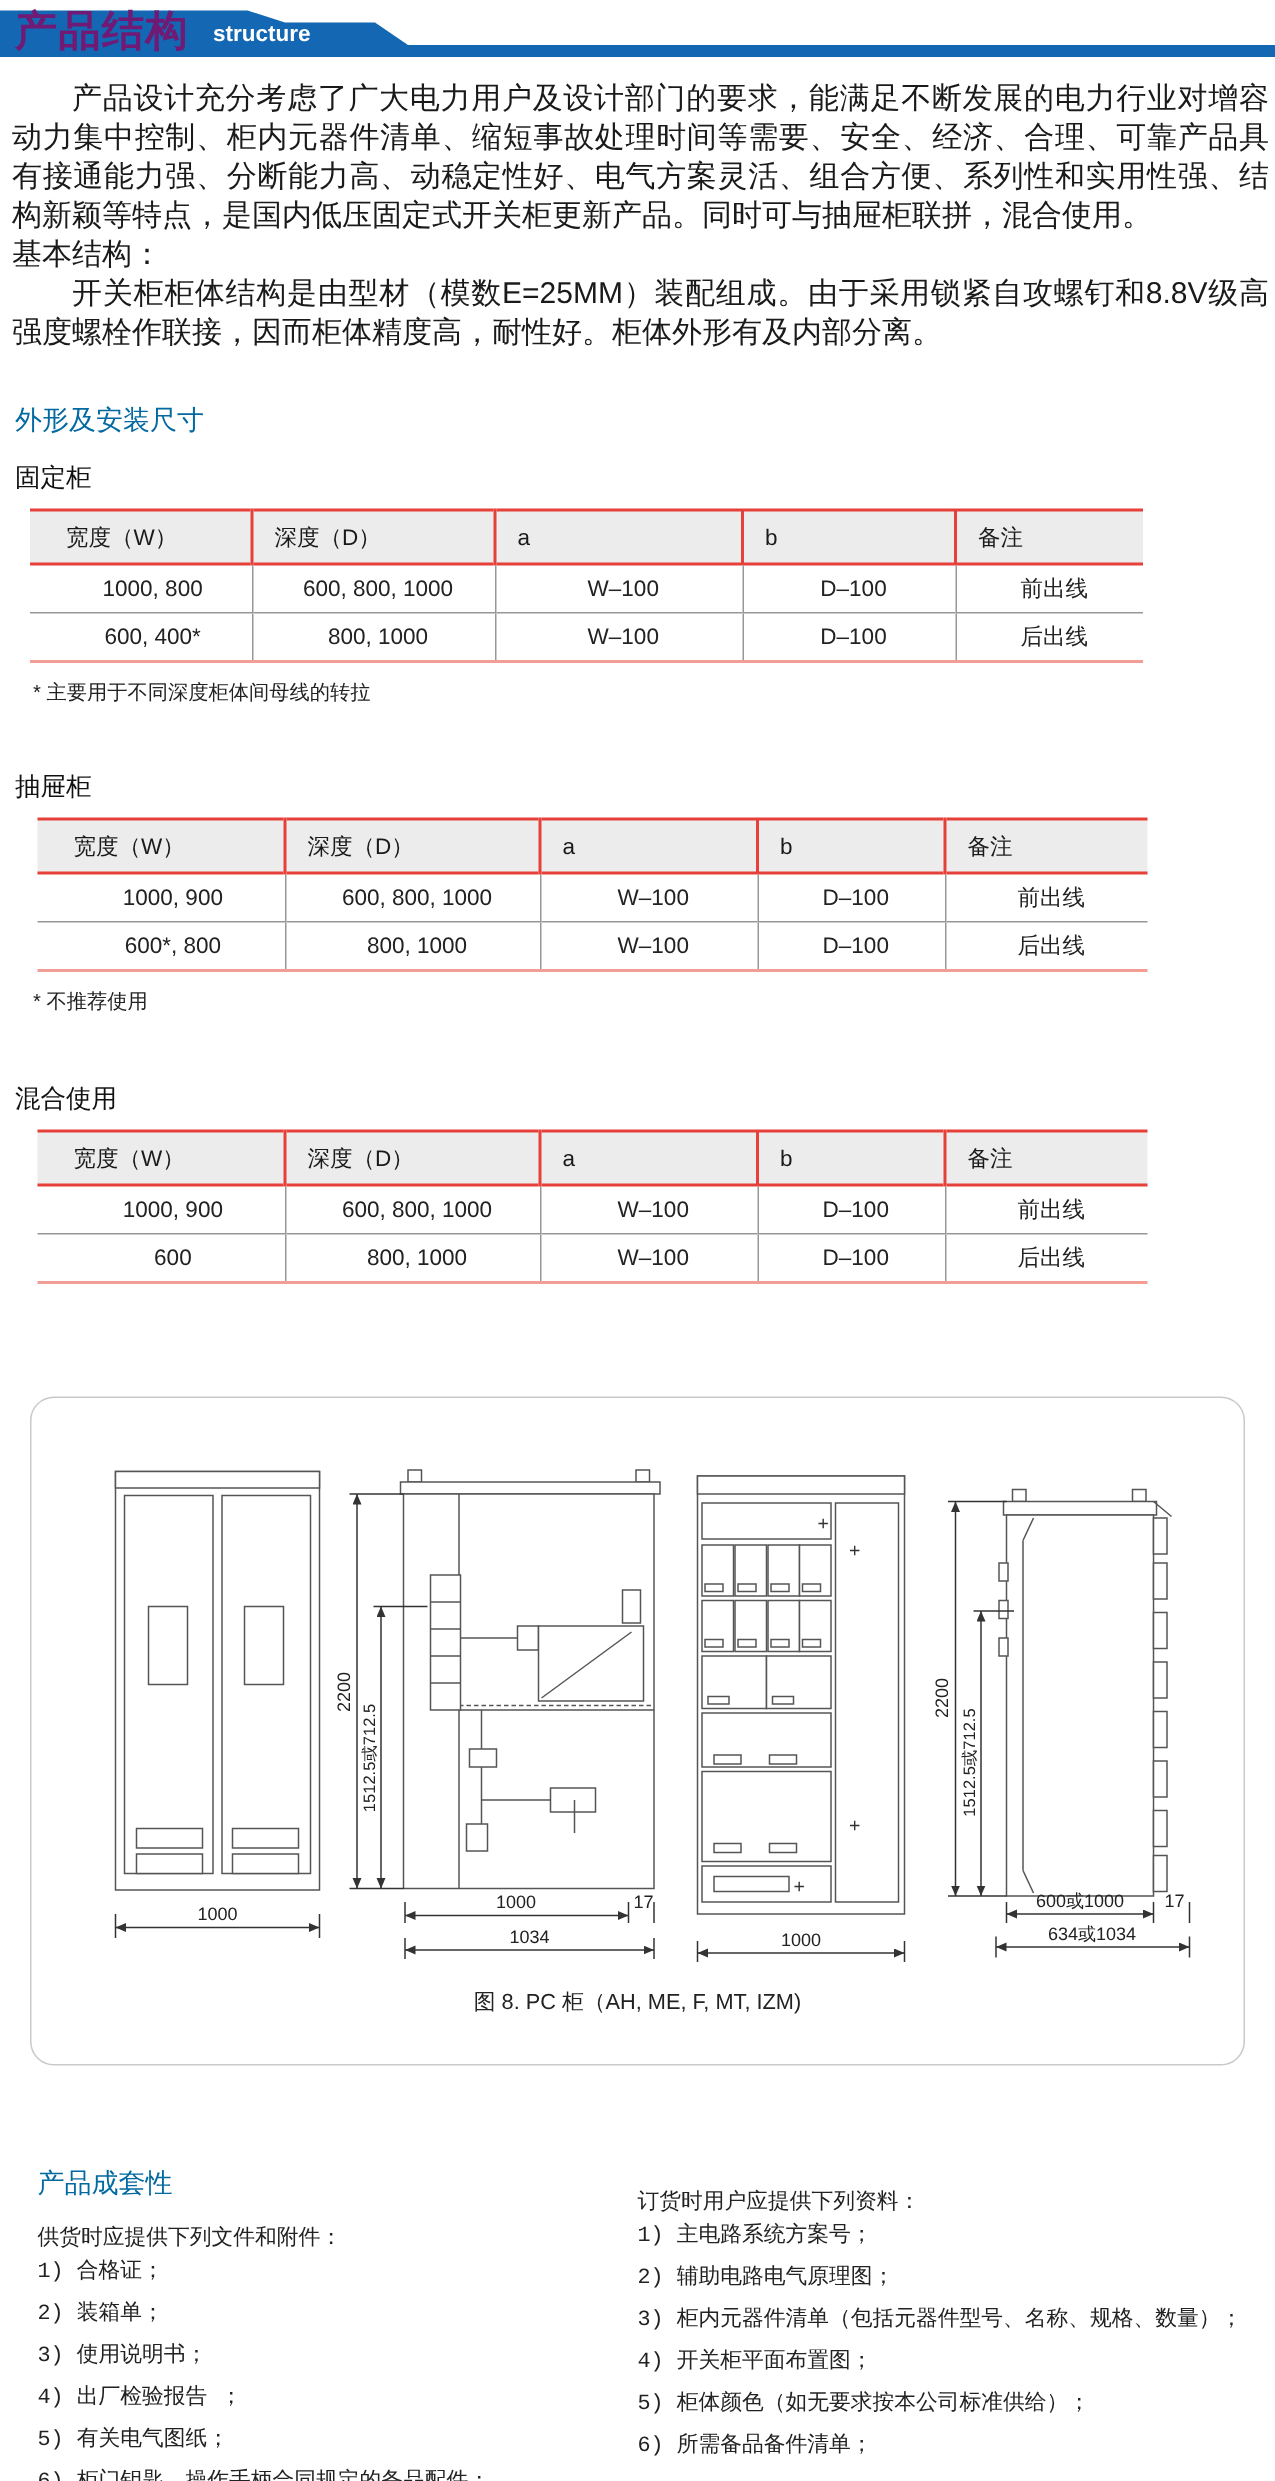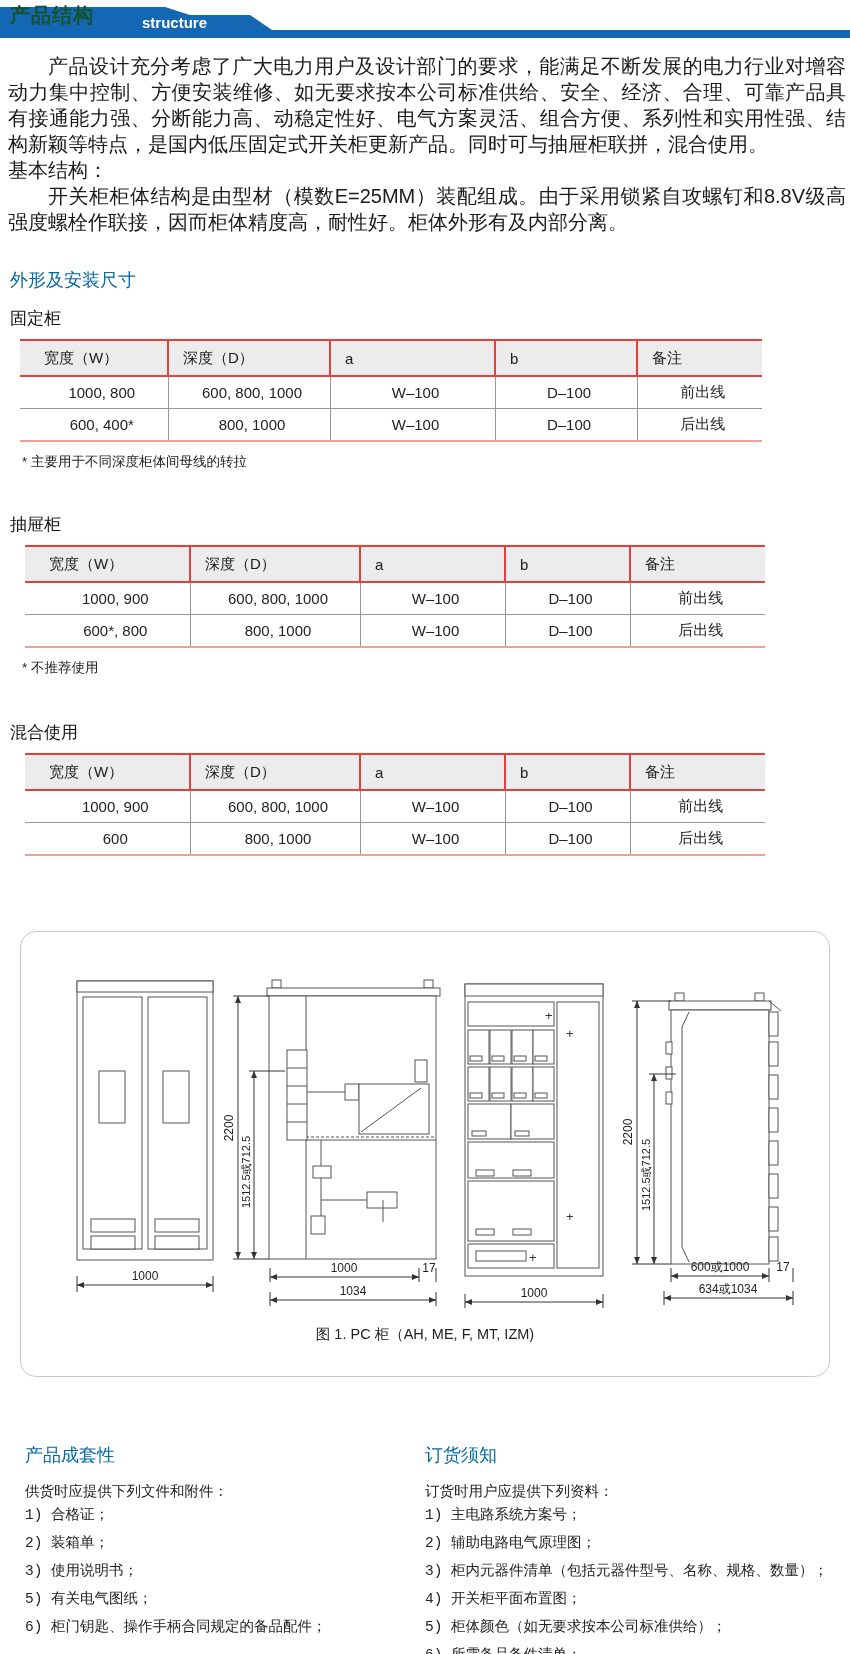--- a/index.html
+++ b/index.html
@@ -5,22 +5,22 @@
   html,body{margin:0;padding:0;}
   body{
     width:850px;height:1654px;background:#fff;position:relative;
     font-family:"Liberation Sans","DejaVu Sans",sans-serif;
     color:#1a1a1a;
   }
   
   .banner{position:relative;width:850px;height:40px;}
   .banner svg{display:block;}
   .banner-title{
-    position:absolute;left:10px;top:2px;color:#14532d;
-    font-size:20px;font-weight:bold;letter-spacing:1px;
+    position:absolute;left:10px;top:2px;color:#701a75;
+    font-size:28px;font-weight:bold;letter-spacing:1px;
   }
   .banner-sub{
     position:absolute;left:142px;top:14px;color:#fff;
     font-size:15px;font-weight:bold;
   }
   
   .intro{margin:13px 6px 0 8px;width:838px;font-size:20px;line-height:26px;}
   .intro p{margin:0;text-indent:2em;text-align:justify;}
   .intro .plain{text-indent:0;}
   
@@ -70,21 +70,21 @@
 
 <div class="banner">
   <svg width="850" height="40" viewBox="0 0 850 40">
     <polygon points="0,7 165,7 190,15 250,15 272,30 850,30 850,38 0,38" fill="#1467b2"></polygon>
   </svg>
   <div class="banner-title">产品结构</div>
   <div class="banner-sub">structure</div>
 </div>
 
 <div class="intro">
-  <p>产品设计充分考虑了广大电力用户及设计部门的要求，能满足不断发展的电力行业对增容动力集中控制、方便安装维修、如无要求按本公司标准供给、安全、经济、合理、可靠产品具有接通能力强、分断能力高、动稳定性好、电气方案灵活、组合方便、系列性和实用性强、结构新颖等特点，是国内低压固定式开关柜更新产品。同时可与抽屉柜联拼，混合使用。</p>
+  <p>产品设计充分考虑了广大电力用户及设计部门的要求，能满足不断发展的电力行业对增容动力集中控制、柜内元器件清单、缩短事故处理时间等需要、安全、经济、合理、可靠产品具有接通能力强、分断能力高、动稳定性好、电气方案灵活、组合方便、系列性和实用性强、结构新颖等特点，是国内低压固定式开关柜更新产品。同时可与抽屉柜联拼，混合使用。</p>
   <p class="plain">基本结构：</p>
   <p>开关柜柜体结构是由型材（模数E=25MM）装配组成。由于采用锁紧自攻螺钉和8.8V级高强度螺栓作联接，因而柜体精度高，耐性好。柜体外形有及内部分离。</p>
 </div>
 
 <div class="orange-head">外形及安装尺寸</div>
 
 <div class="tbl-title">固定柜</div>
 <table class="dim t1">
   <colgroup>
       <col style="width:148px">
@@ -337,36 +337,36 @@
       <line class="dimln" x1="772" y1="336" x2="772" y2="350"></line>
       <line class="dimln" x1="650" y1="344" x2="748" y2="344" marker-start="url(#ar)" marker-end="url(#ar)"></line>
       <text class="dt" x="699" y="339" text-anchor="middle">600或1000</text>
       <text class="dt" x="762" y="339" text-anchor="middle">17</text>
       <line class="dimln" x1="643" y1="359" x2="643" y2="373"></line>
       <line class="dimln" x1="772" y1="359" x2="772" y2="373"></line>
       <line class="dimln" x1="643" y1="366" x2="772" y2="366" marker-start="url(#ar)" marker-end="url(#ar)"></line>
       <text class="dt" x="707" y="361" text-anchor="middle">634或1034</text>
     </g>
   </svg>
-  <div class="fig-caption">图 1. PC 柜（AH, ME, F, MT, IZM)</div>
+  <div class="fig-caption">图 8. PC 柜（AH, ME, F, MT, IZM)</div>
 </div>
 
 <div class="bottom">
   <div class="col-l">
     <div class="orange-head" style="margin:0">产品成套性</div>
     <div class="list-intro">供货时应提供下列文件和附件：</div>
     <div class="list-item">1) 合格证；</div>
     <div class="list-item">2) 装箱单；</div>
     <div class="list-item">3) 使用说明书；</div>
+    <div class="list-item">4) 出厂检验报告 ；</div>
     <div class="list-item">5) 有关电气图纸；</div>
     <div class="list-item">6) 柜门钥匙、操作手柄合同规定的备品配件；</div>
 
   </div>
   <div class="col-r">
-    <div class="orange-head" style="margin:0">订货须知</div>
     <div class="list-intro">订货时用户应提供下列资料：</div>
     <div class="list-item">1) 主电路系统方案号；</div>
     <div class="list-item">2)  辅助电路电气原理图；</div>
     <div class="list-item">3) 柜内元器件清单（包括元器件型号、名称、规格、数量）；</div>
     <div class="list-item">4) 开关柜平面布置图；</div>
     <div class="list-item">5) 柜体颜色（如无要求按本公司标准供给）；</div>
     <div class="list-item">6) 所需备品备件清单；</div>
 
   </div>
 </div>

